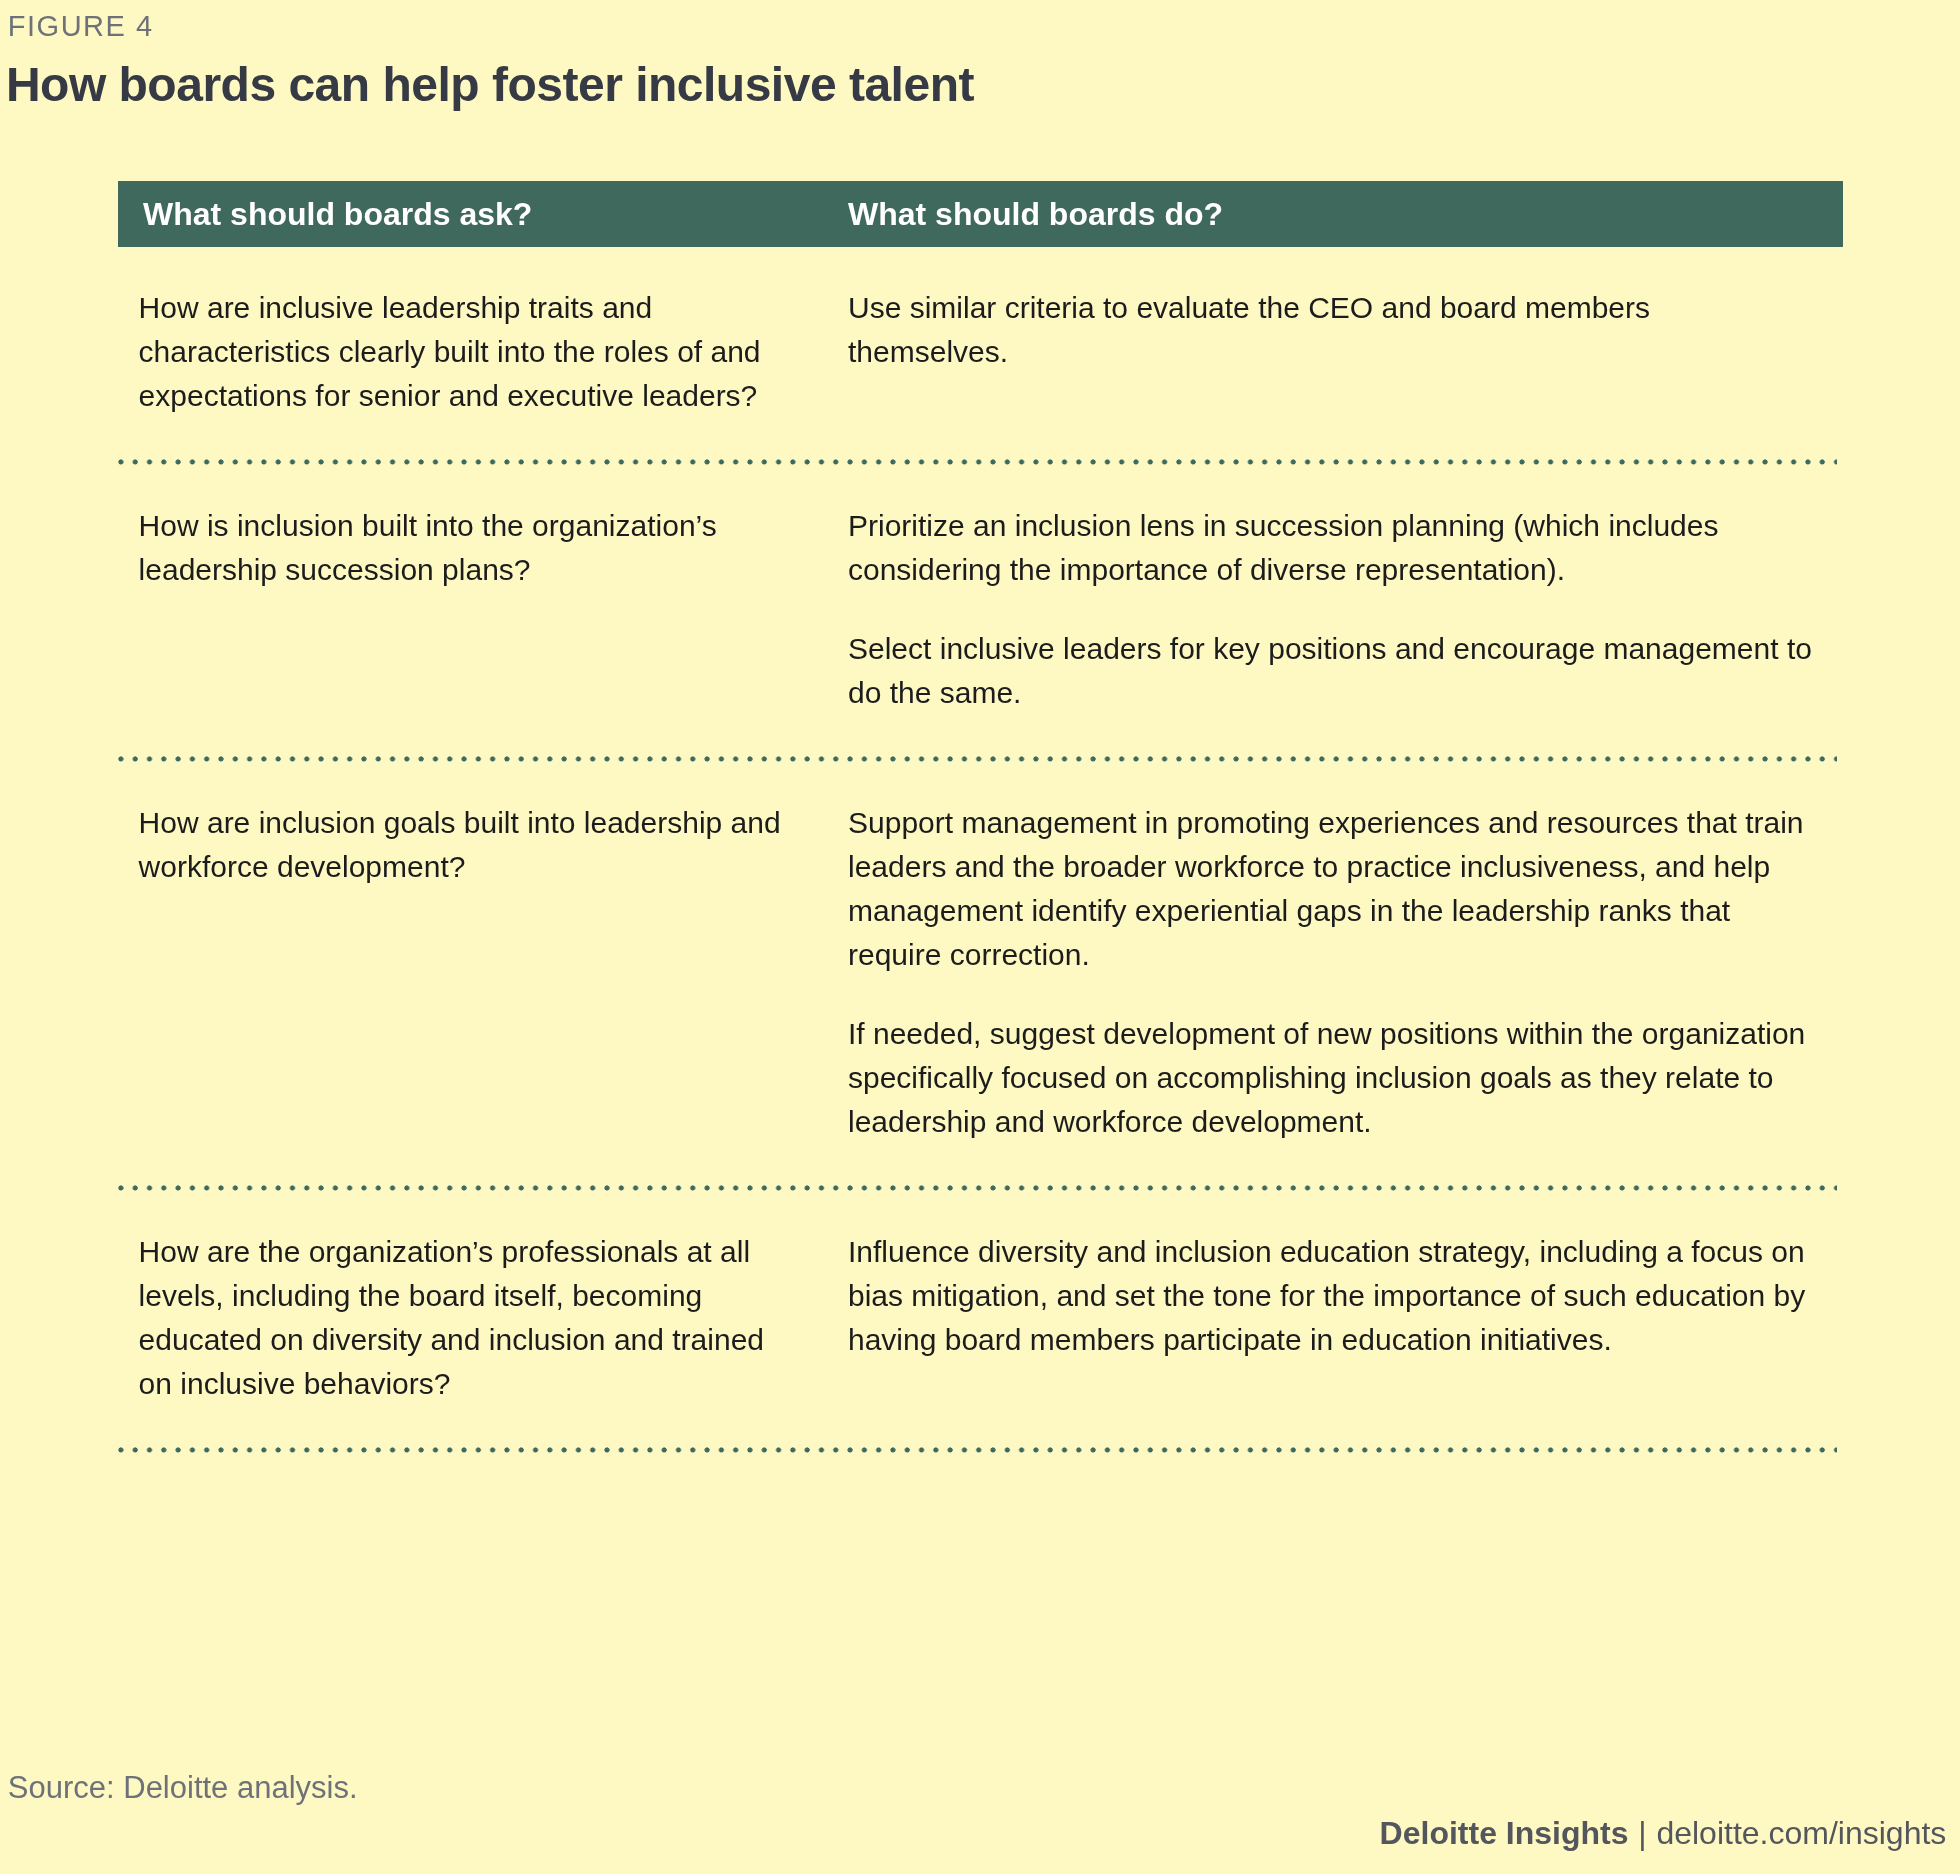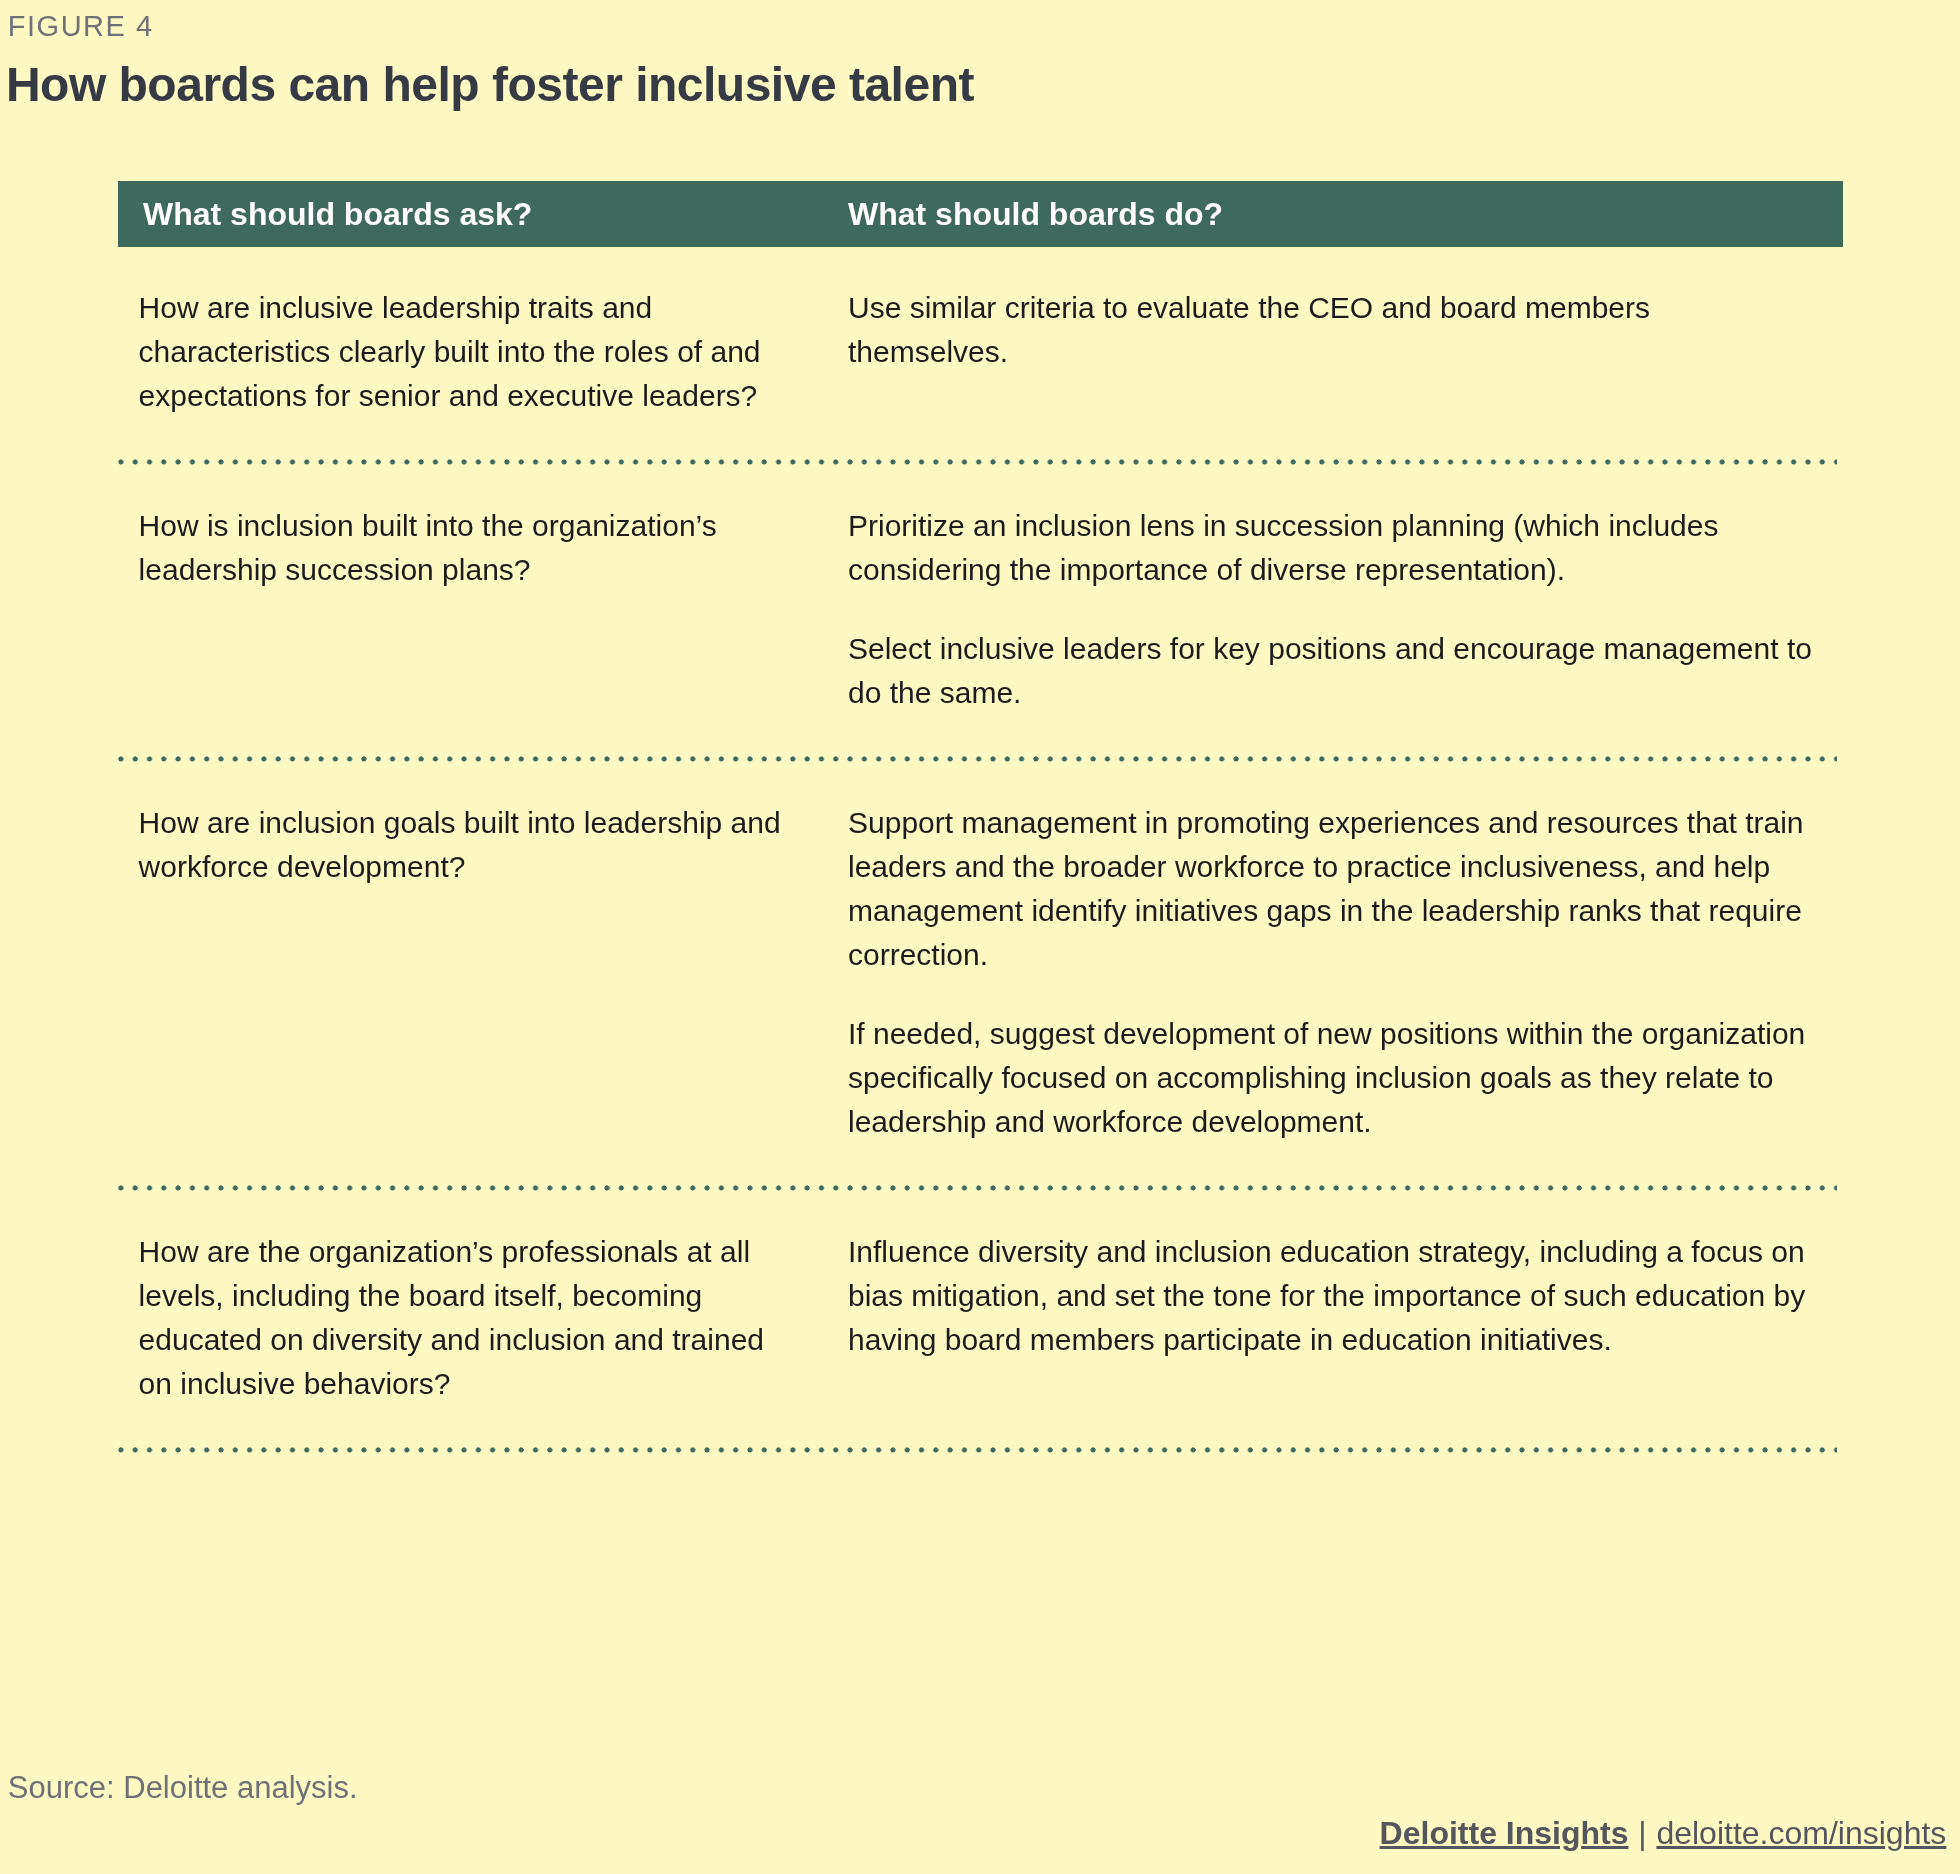--- a/index.html
+++ b/index.html
@@ -78,21 +78,20 @@
     top: 1770px;
     font-size: 31px;
     color: #6e7278;
   }
   .brand-line {
     position: absolute;
     right: 13.7px;
     top: 1815px;
     font-size: 32px;
     color: #53565c;
-    text-decoration: underline;
   }
   .brand-line .brand { font-weight: 700; }
   .brand-line .sep { padding: 0 9.8px; font-weight: 400; }
 </style>
 </head>
 <body>
 
 <div class="page">
 
   <div class="figure-label">FIGURE 4</div>
@@ -118,21 +117,21 @@
       <div class="cell do">
         <p>Prioritize an inclusion lens in succession planning (which includes considering the importance of diverse representation).</p>
         <p>Select inclusive leaders for key positions and encourage management to do the same.</p>
       </div>
     </div>
     <div class="divider"></div>
 
     <div class="row">
       <div class="cell ask">How are inclusion goals built into leadership and workforce development?</div>
       <div class="cell do">
-        <p>Support management in promoting experiences and resources that train leaders and the broader workforce to practice inclusiveness, and help management identify initiatives gaps in the leadership ranks that require correction.</p>
+        <p>Support management in promoting experiences and resources that train leaders and the broader workforce to practice inclusiveness, and help management identify experiential gaps in the leadership ranks that require correction.</p>
         <p>If needed, suggest development of new positions within the organization specifically focused on accomplishing inclusion goals as they relate to leadership and workforce development.</p>
       </div>
     </div>
     <div class="divider"></div>
 
     <div class="row">
       <div class="cell ask">How are the organization’s professionals at all levels, including the board itself, becoming educated on diversity and inclusion and trained on inclusive behaviors?</div>
       <div class="cell do">
         <p>Influence diversity and inclusion education strategy, including a focus on bias mitigation, and set the tone for the importance of such education by having board members participate in education initiatives.</p>
       </div>

